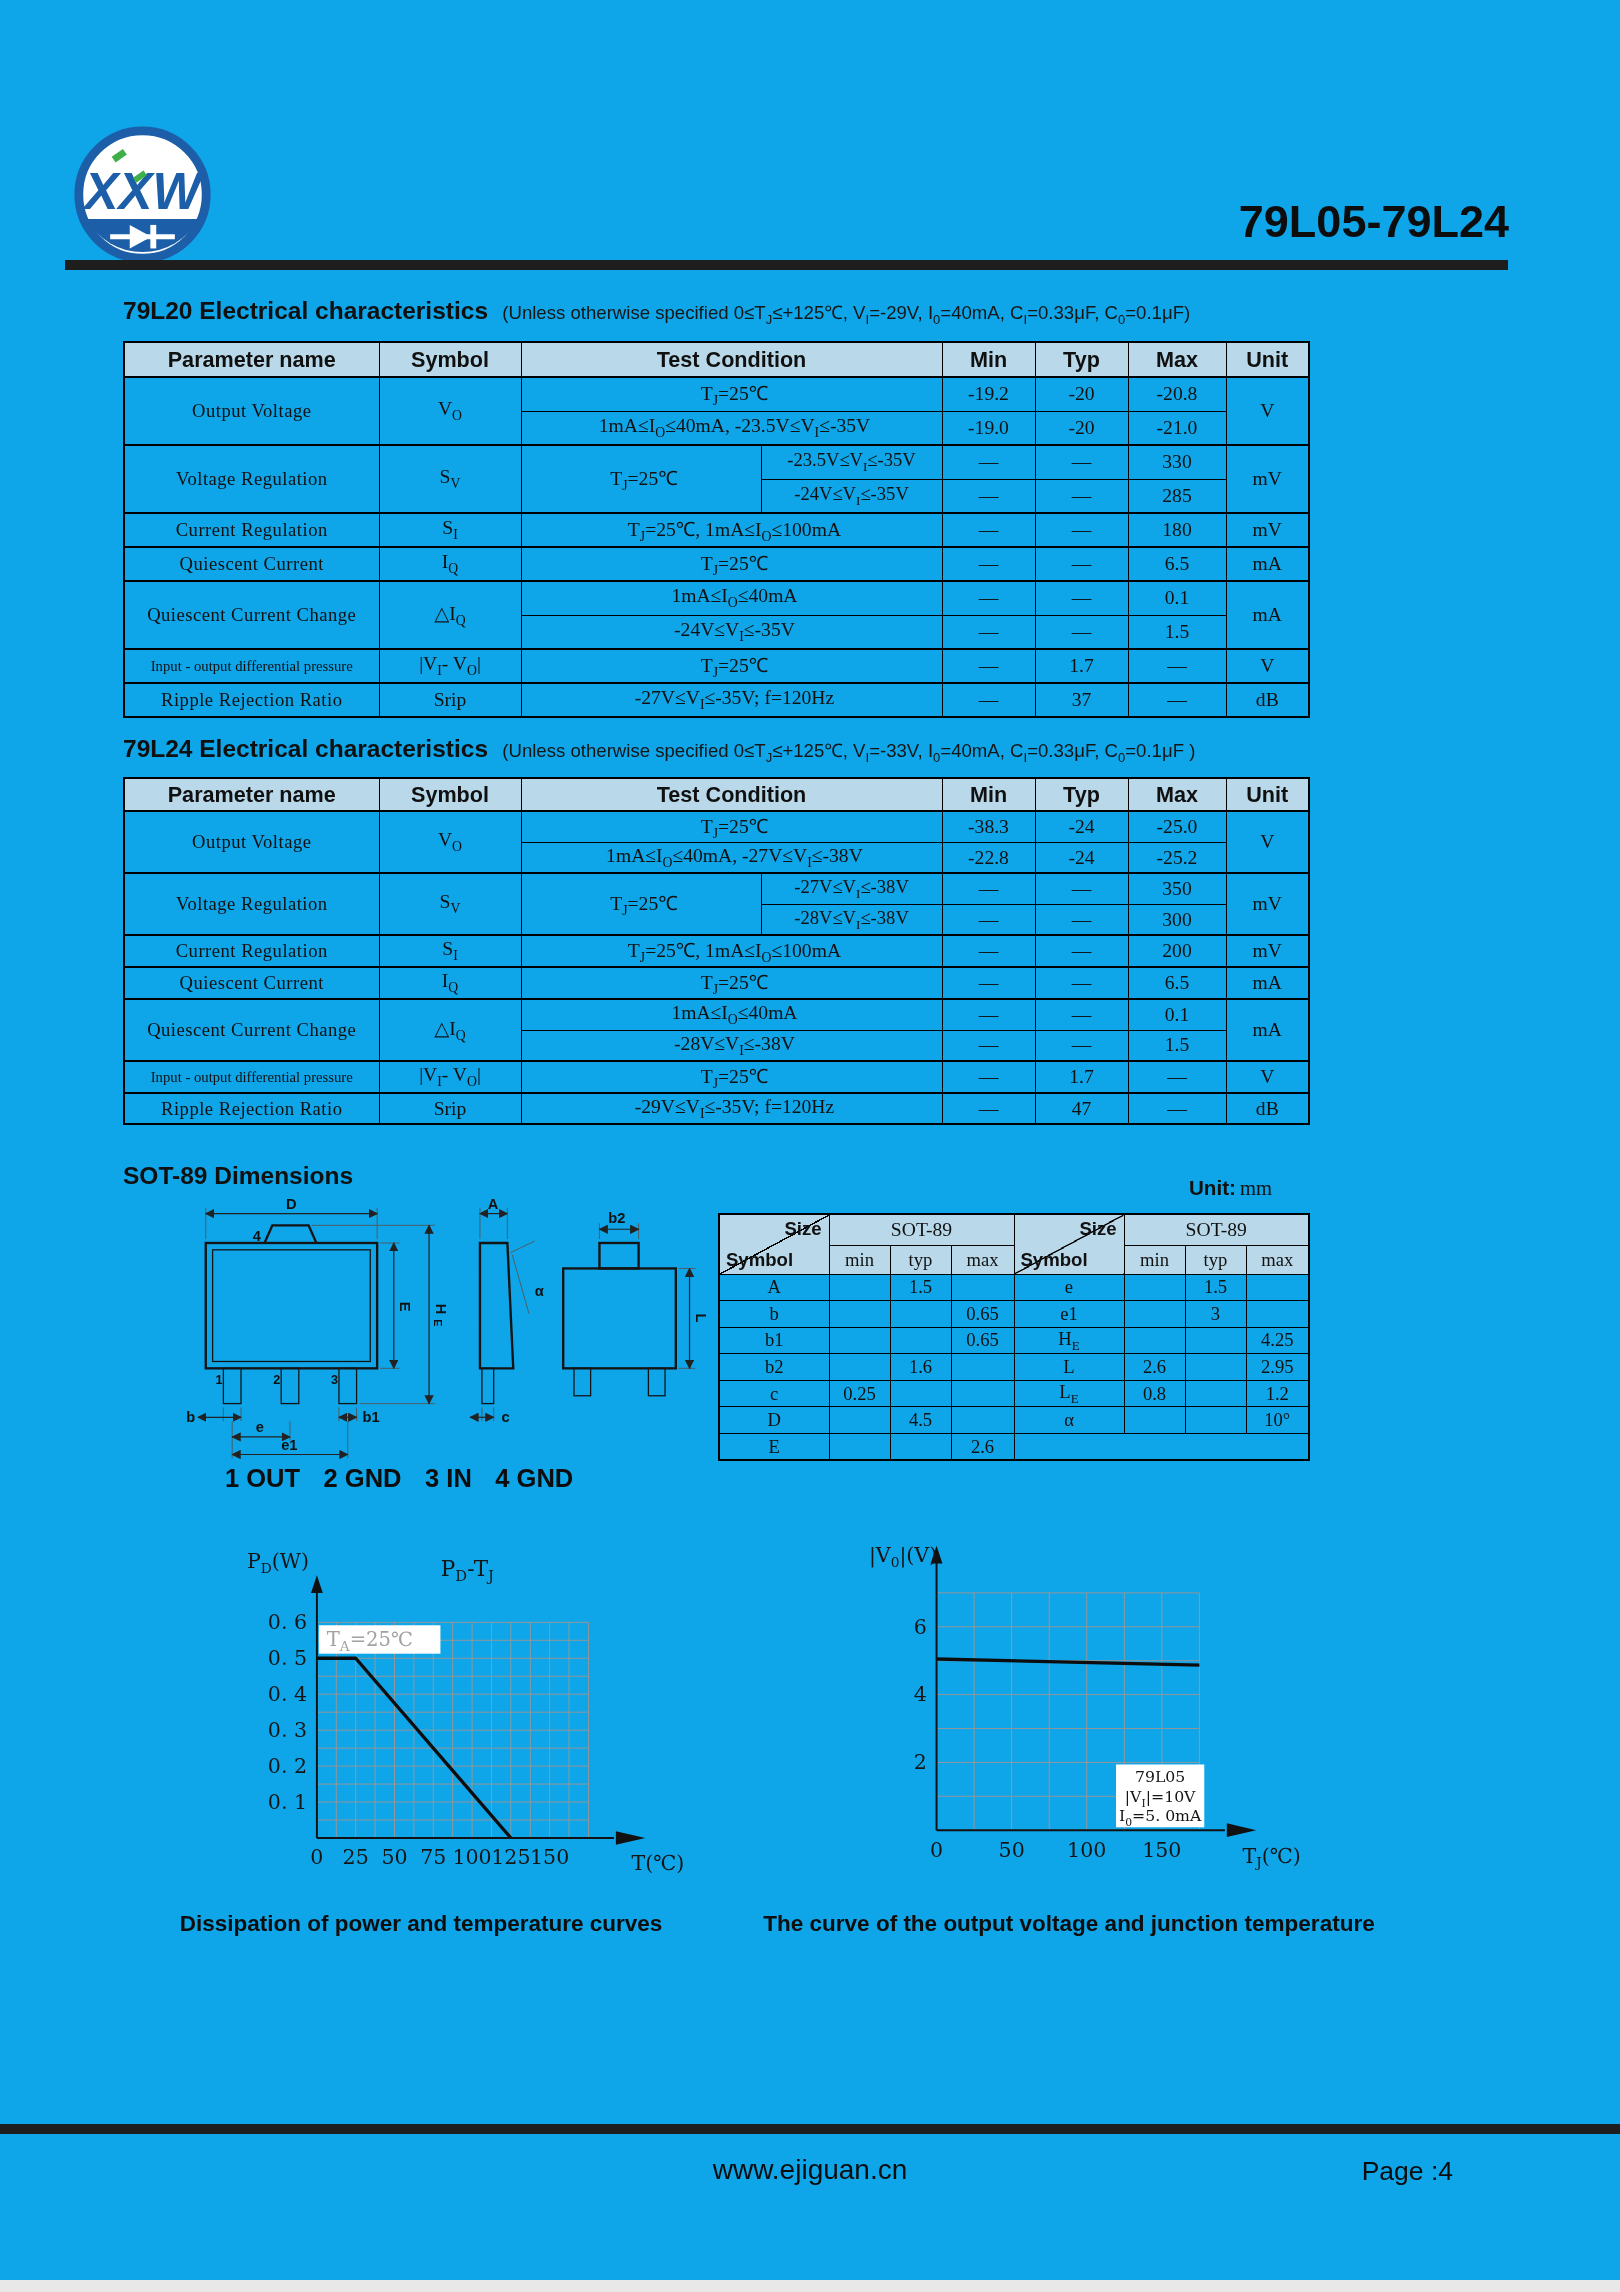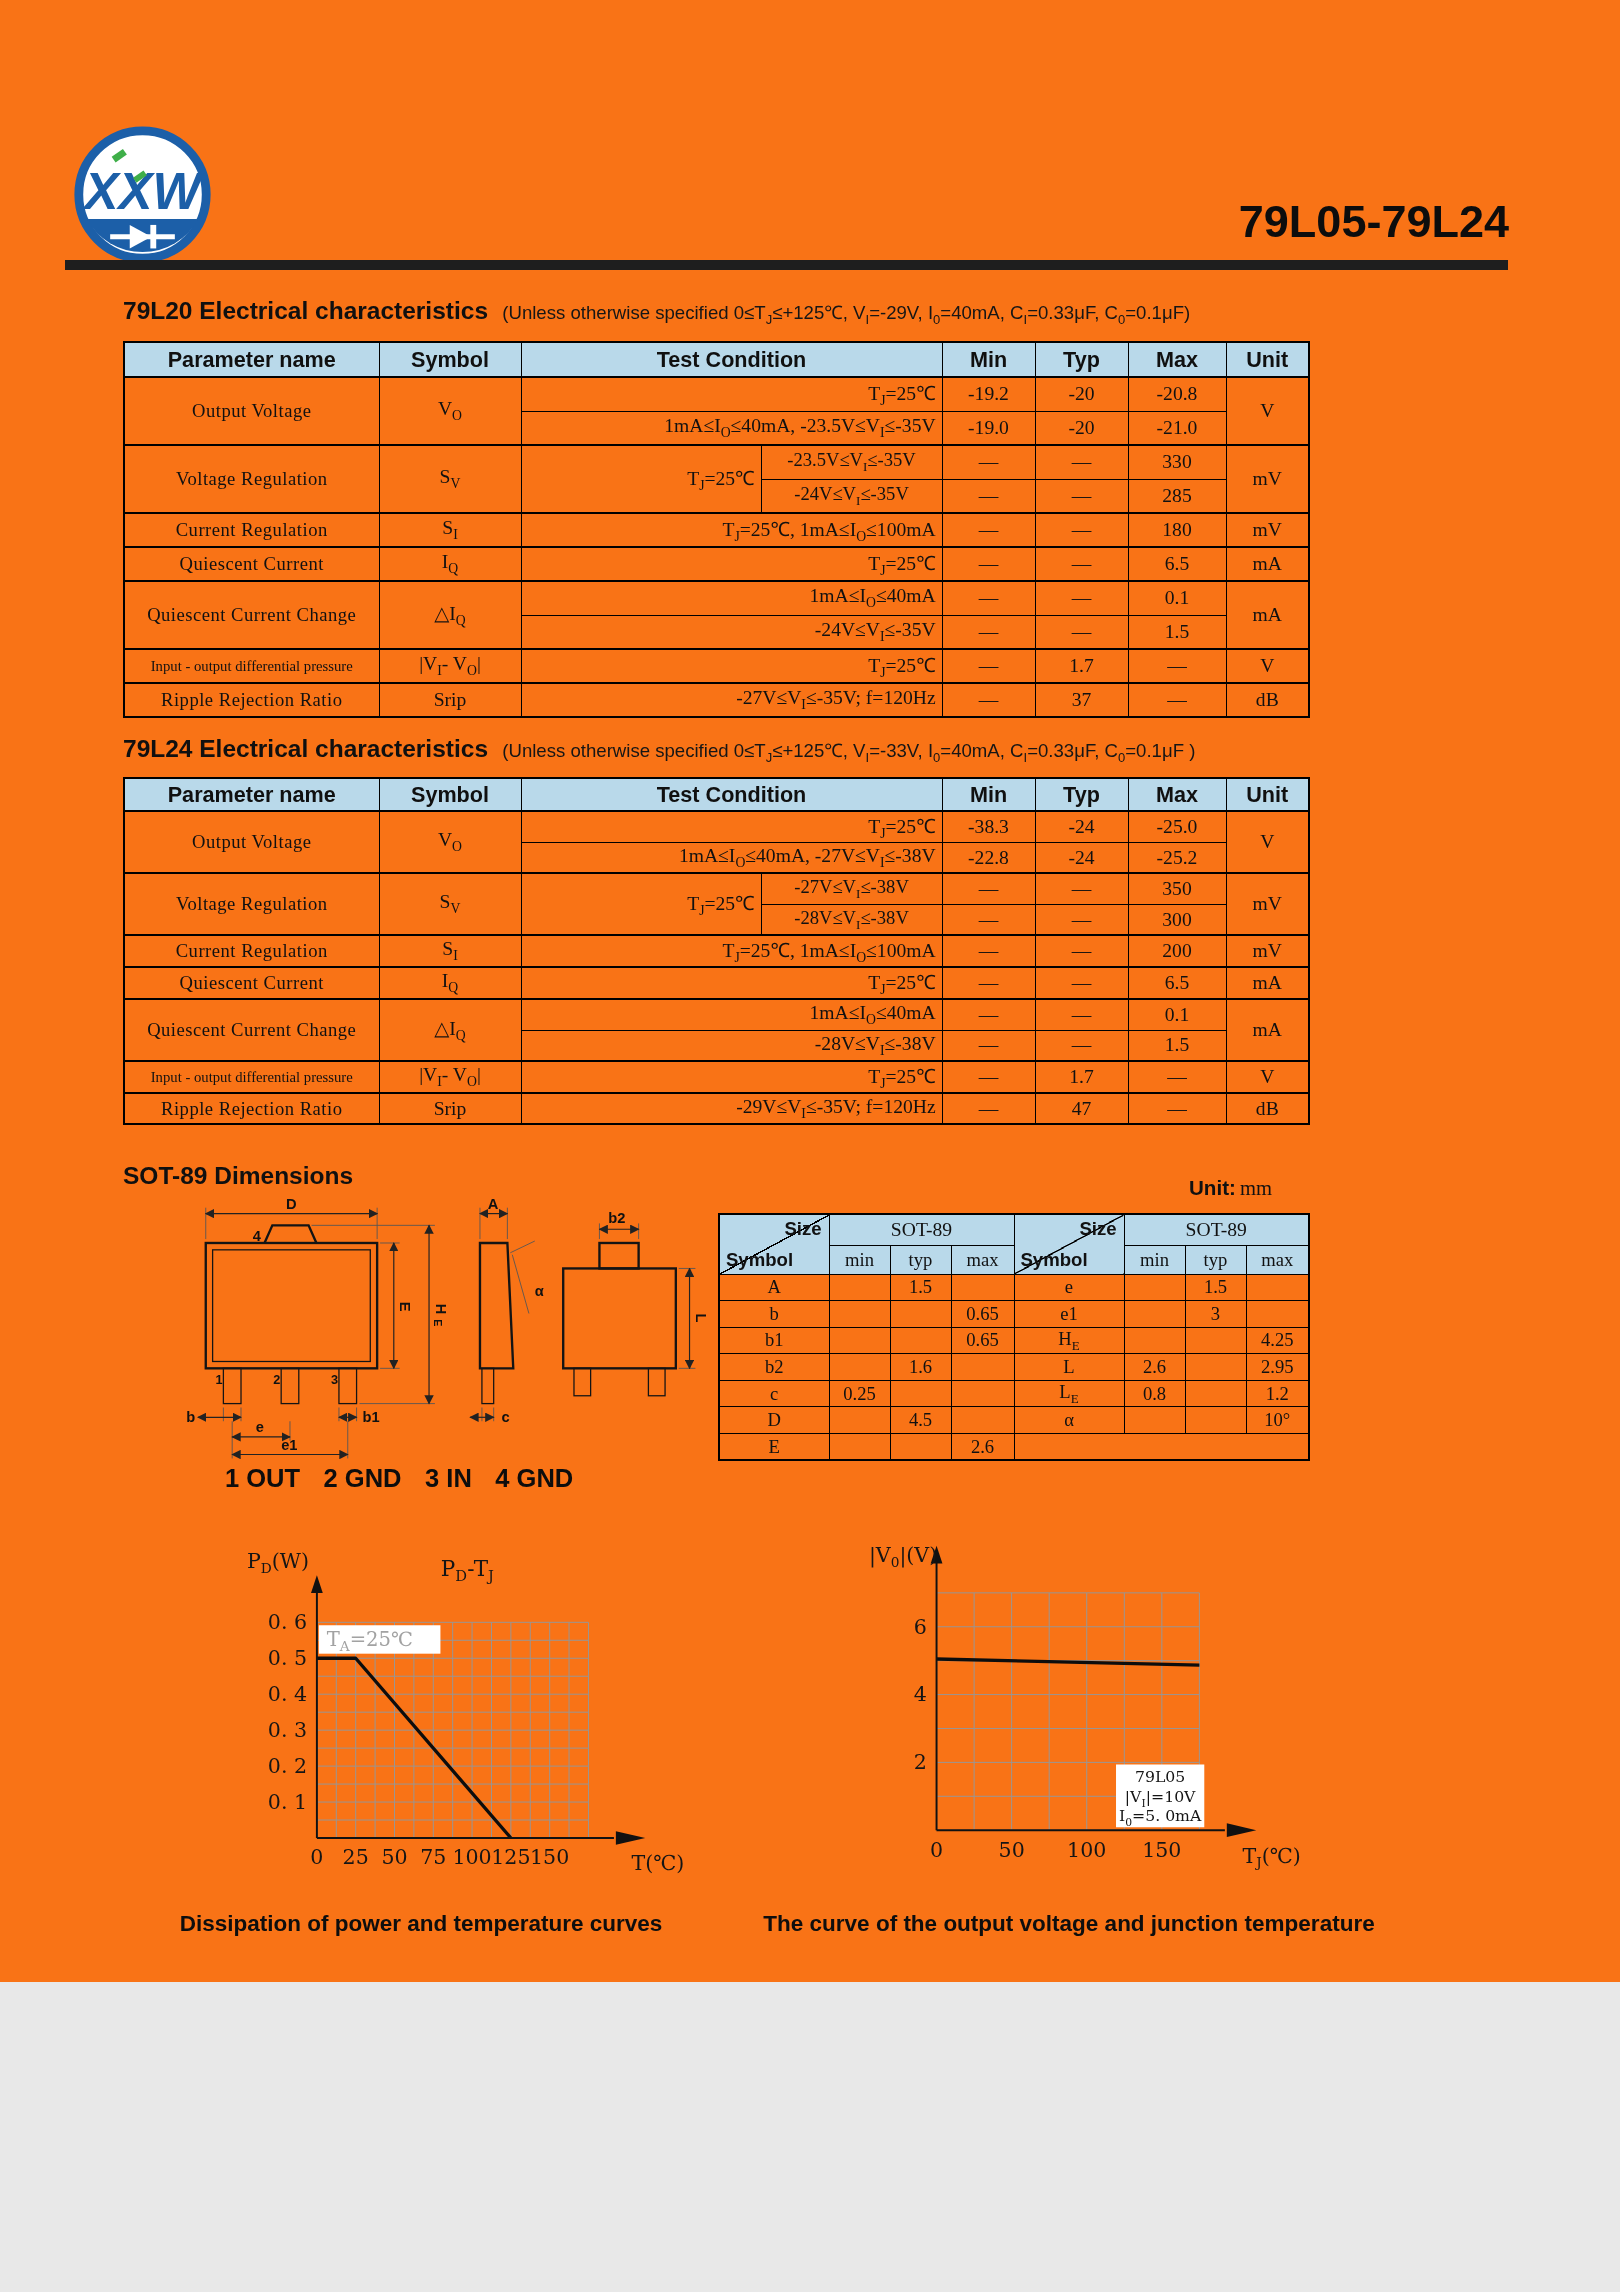--- a/index.html
+++ b/index.html
@@ -1,16 +1,16 @@
 <!DOCTYPE html>
 <html><head>
 <meta charset="utf-8">
 <style>
   html,body{margin:0;padding:0;background:#e8e8e8;}
-  .page{position:relative;width:1620px;height:1982px;background:#f97316;margin:0 auto;
+  .page{position:relative;width:1620px;height:2280px;background:#0ea5e9;margin:0 auto;
         font-family:"Liberation Sans",sans-serif;overflow:hidden;color:#111;}
   
   .logo-svg{position:absolute;left:69px;top:123px;}
   .brand{position:absolute;left:223px;top:131px;}
   .brand-cn{font-size:65px;font-weight:700;color:#101010;letter-spacing:9.8px;line-height:1.05;}
   .brand-en{font-size:25.5px;font-weight:700;color:#2b2b2b;letter-spacing:7.4px;margin-top:3.9px;}
   .doc-title{position:absolute;right:111px;top:196px;font-size:45px;font-weight:600;color:#0d0d0d;}
   .rule{position:absolute;background:#1e1e1e;}
   .rule.top{left:65px;top:260px;width:1443px;height:9.8px;}
   .rule.bottom{left:0px;top:2124px;width:1620px;height:9.8px;}
@@ -20,21 +20,21 @@
   .sec-cond{font-size:18.6px;color:#161616;margin-left:9.8px;}
   .sec-cond sub,.etable sub,.dtable sub{font-size:70%;}
   
   .etable{position:absolute;border-collapse:collapse;table-layout:fixed;border:2px solid #000;}
   .etable th,.etable td{border:1px solid #000;overflow:hidden;white-space:nowrap;}
   .etable th{background:#b9d9ea;font-family:"Liberation Sans",sans-serif;font-size:21.6px;
              font-weight:600;color:#101010;border-bottom:2px solid #000;}
   .etable td{font-family:"Liberation Serif",serif;font-size:19.6px;text-align:center;padding:0 5.9px;}
   .etable .param{font-size:18.6px;letter-spacing:0.5px;margin-top:28px;}
   .etable .param.sm{font-size:14.7px;letter-spacing:0;padding:0 2px;}
-  .etable .cond{text-align:right;padding-left:11.8px;}
+  .etable .cond{text-align:center;padding-left:11.8px;}
   .etable .condr{text-align:center;font-size:18.6px;padding:0 3.9px;}
   .etable tr.grp td{border-top:2px solid #000;}
   .t1 tr{height:34px;} .t1 tr.head{height:35px;}
   .t2 tr{height:31px;} .t2 tr.head{height:33px;}
   
   .unit-note{position:absolute;left:1189px;top:1176px;font-size:20.6px;}
   .unit-note .ul{font-weight:700;}
   .unit-note .uv{font-family:"Liberation Serif",serif;margin-left:4px;}
   .dtable{position:absolute;left:718px;top:1213px;border-collapse:collapse;table-layout:fixed;border:2px solid #000;}
   .dtable td{border:1px solid #000;font-family:"Liberation Serif",serif;font-size:18.6px;

